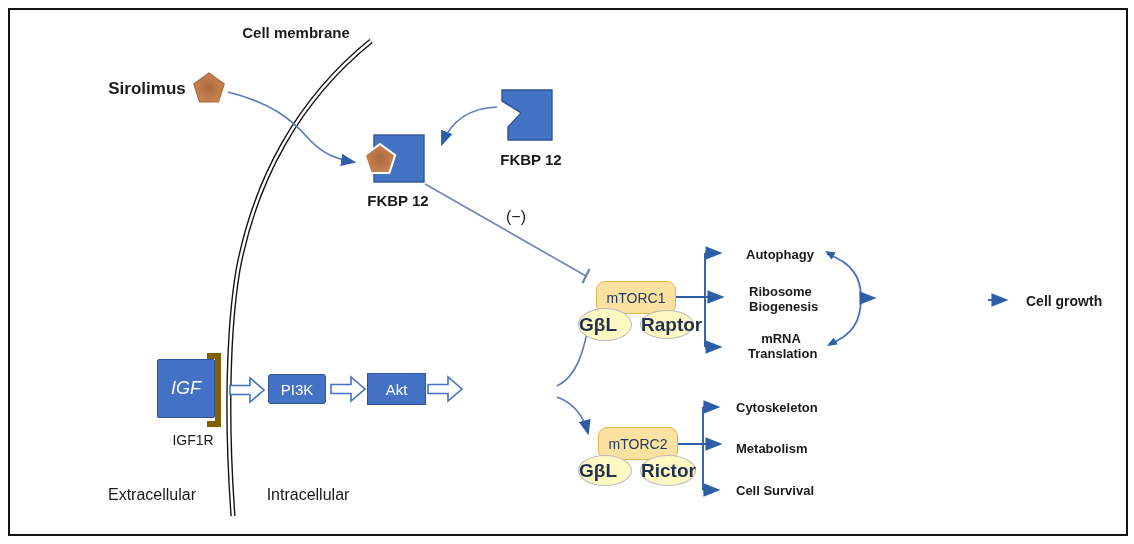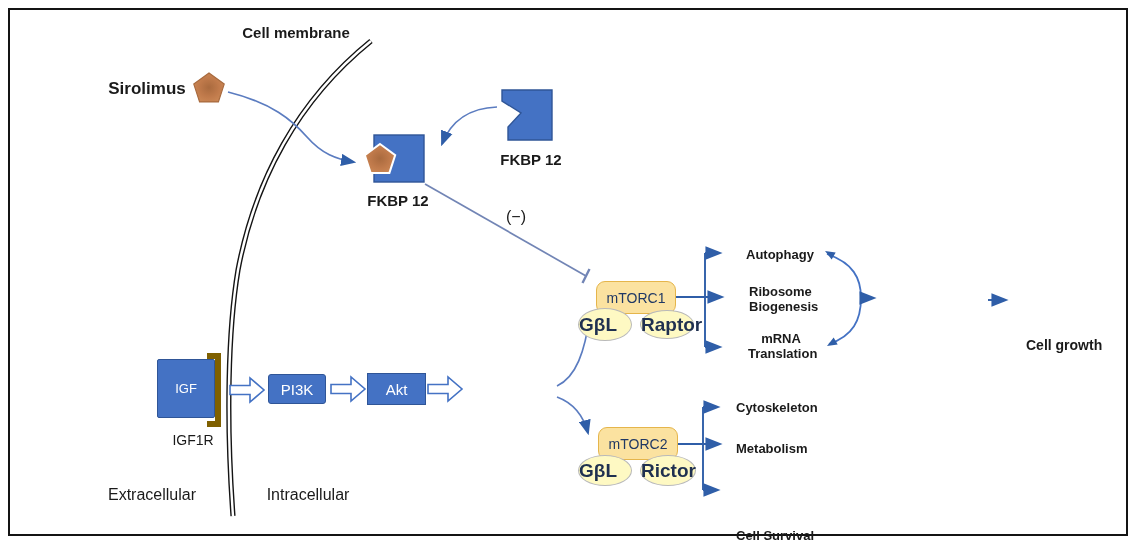--- a/index.html
+++ b/index.html
@@ -12,21 +12,21 @@
   .ctr{transform:translate(-50%,-50%);}
   .node{position:absolute;display:flex;align-items:center;justify-content:center;
         box-sizing:border-box;}
   .blue{background:#4472C4;border:1.5px solid #2F5597;color:#fff;}
   .yellow{background:#FBE2A0;border:1.6px solid #E5B54B;color:#203864;}
   .ell{position:absolute;border-radius:50%;background:#fef9c3;border:1.3px solid #B9B9B9;
        display:flex;align-items:center;justify-content:flex-start;color:#1F3050;
        font-weight:600;font-size:19px;}
   .w600{font-weight:600;} .w700{font-weight:400;}
   .s13{font-size:13px;} .s14{font-size:14px;} .s15{font-size:15px;}
-  .s16{font-size:16px;} .s17{font-size:17px;} .s18{font-size:13px;}
+  .s16{font-size:16px;} .s17{font-size:17px;} .s18{font-size:18px;font-style:italic;}
   .twoLine{position:absolute;font-size:13px;font-weight:600;line-height:15px;
            transform:translate(0,-50%);}
   .twoLineCtr{text-align:center;}
 </style>
 </head>
 <body>
 
 <div id="canvas">
 
   <div class="frame"></div>
@@ -152,17 +152,17 @@
     <div>Ribosome</div>
     <div>Biogenesis</div>
   </div>
   <div class="twoLine twoLineCtr" style="left:748px;top:346px;width:66px;">
     <div>mRNA</div>
     <div>Translation</div>
   </div>
 
   <div class="lbl s13 w600" style="left:736px;top:407px;">Cytoskeleton</div>
   <div class="lbl s13 w600" style="left:736px;top:448px;">Metabolism</div>
-  <div class="lbl s13 w600" style="left:736px;top:490px;margin-top:45px;">Cell Survival</div>
+  <div class="lbl s13 w600" style="left:736px;top:490px;">Cell Survival</div>
 
-  <div class="lbl s14 w600" style="left:1026px;top:301px;margin-top:44px;">Cell growth</div>
+  <div class="lbl s14 w600" style="left:1026px;top:301px;">Cell growth</div>
 
 </div>
 
 </body></html>

